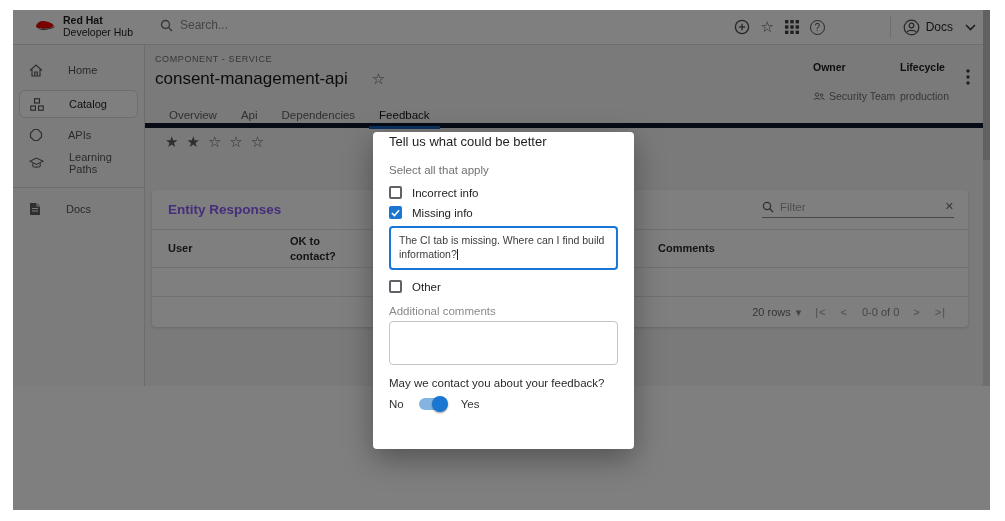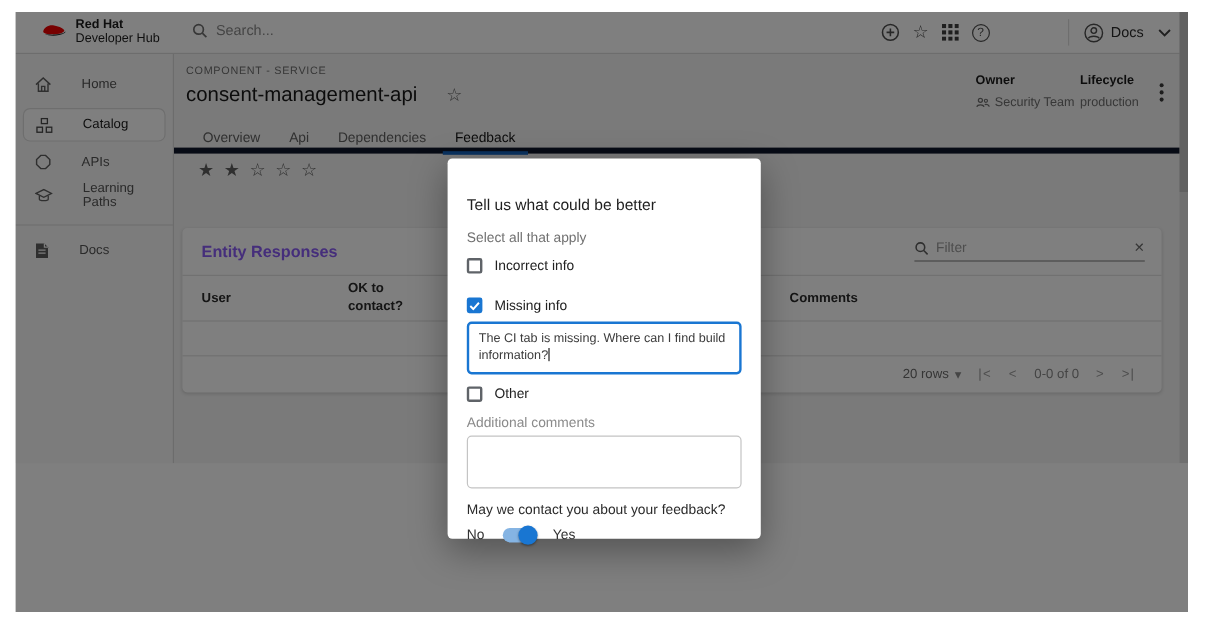--- a/index.html
+++ b/index.html
@@ -40,21 +40,21 @@
 
   
   .content { position:absolute; left:132px; top:35px; right:0; bottom:0; }
   .breadcrumb { position:absolute; left:10px; top:9px; font-size:9px; letter-spacing:0.6px;
     color:#6e6e6e; }
   .entity-title-row { position:absolute; left:10px; top:24px; display:flex; align-items:center; gap:24px; }
   .entity-title { font-size:17px; font-weight:500; color:#181818; }
   .title-star { font-size:15px; color:#616161; cursor:pointer; }
   .meta { position:absolute; top:16px; font-size:10.5px; }
   .meta .m-label { font-weight:bold; color:#1b1b1b; }
-  .meta .m-value { margin-top:6px; color:#6f6f6f; display:flex; align-items:center; gap:4px; }
+  .meta .m-value { margin-top:17px; color:#6f6f6f; display:flex; align-items:center; gap:4px; }
   .meta-owner { left:668px; } .meta-lifecycle { left:755px; }
   .kebab { position:absolute; left:815px; top:22px; width:16px; height:20px; display:flex;
     align-items:center; justify-content:center; cursor:pointer; }
 
   .tabs { position:absolute; left:0; right:0; top:64px; height:19px; border-bottom:5px solid #0f172a;
     display:flex; padding-left:12px; }
   .tab { font-size:11.5px; color:#616161; padding:0 12px; height:19px; display:flex; align-items:flex-start;
     cursor:pointer; position:relative; }
   .tab.active { color:#161616; }
   .tab.active::after { content:""; position:absolute; left:2px; right:2px; bottom:-1px; height:3px;
@@ -88,29 +88,29 @@
 
   .scroll-strip { position:absolute; right:0; top:0; bottom:0; width:7px; background:#dedede; }
   .scroll-thumb { position:absolute; right:0; top:0; width:7px; height:150px; background:#c2c2c2; }
 
   
   .overlay { position:absolute; left:13px; top:10px; width:977px; height:500px;
     background:rgba(0,0,0,0.5); z-index:10; }
 
   
   .modal { position:absolute; left:373px; top:132px; width:261px; height:317px; background:#ffffff;
-    border-radius:4px; box-shadow:0 10px 30px rgba(0,0,0,0.35); z-index:20; padding:31px 16px 12px 16px; }
+    border-radius:4px; box-shadow:0 10px 30px rgba(0,0,0,0.35); z-index:20; padding:2px 16px 12px 16px; }
   .modal-title { font-size:13px; color:#1f1f1f; }
   .modal-subtitle { margin-top:15px; font-size:11.5px; color:#717171; }
   .cb-row { display:flex; align-items:center; gap:10px; cursor:pointer; }
   .cb-row .cb-label { font-size:11.5px; color:#222222; }
   .checkbox { width:13px; height:13px; border:2px solid #5f6368; border-radius:2px; background:#fff;
     display:flex; align-items:center; justify-content:center; flex-shrink:0; }
   .checkbox.checked { background:#1976d2; border-color:#1976d2; }
-  .mt10 { margin-top:10px; } .mt6 { margin-top:20px; }
+  .mt10 { margin-top:10px; } .mt6 { margin-top:7px; }
   .feedback-box { margin-top:7px; width:100%; height:44px; border:2px solid #1976d2; border-radius:4px;
     padding:5px 8px; font-size:10.5px; color:#3c3c3c; line-height:1.35; cursor:text; }
   .caret { display:inline-block; width:1px; height:11px; background:#222; vertical-align:-2px; }
   .addl-label { margin-top:12px; font-size:11.5px; color:#8a8a8a; }
   .addl-box { margin-top:4px; width:100%; height:44px; border:1px solid #c4c4c4; border-radius:4px;
     background:#fff; cursor:text; }
   .contact-q { margin-top:12px; font-size:11.5px; color:#2b2b2b; }
   .toggle-row { margin-top:9px; display:flex; align-items:center; gap:12px; font-size:11.5px; color:#333; }
   .switch { width:27px; height:12px; background:#85b4e3; border-radius:7px; position:relative;
     cursor:pointer; margin:0 3px; }

